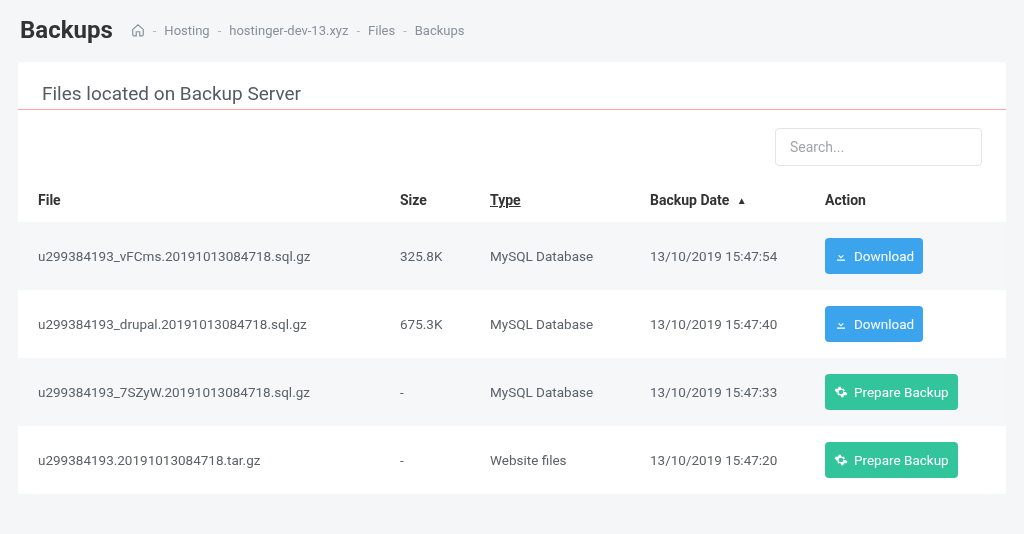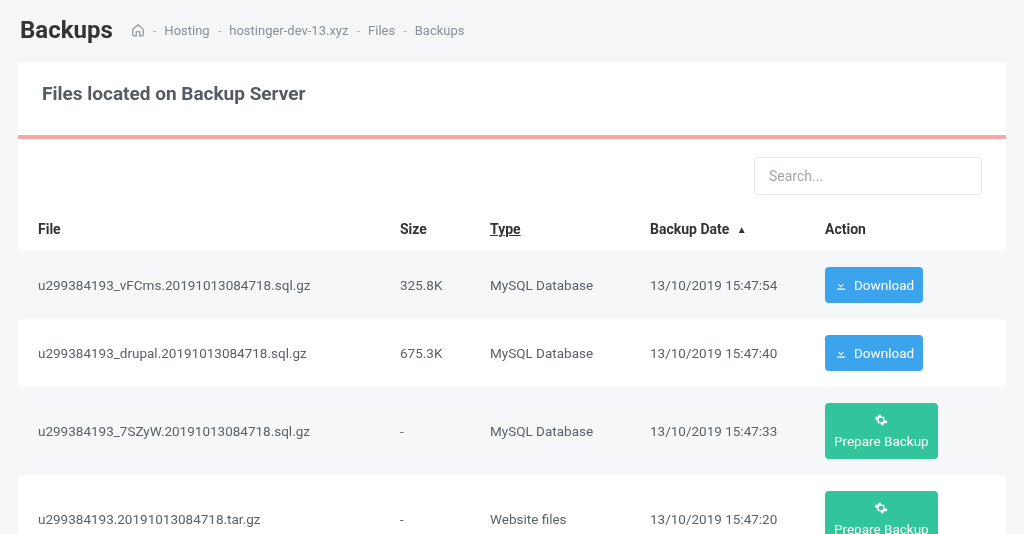--- a/index.html
+++ b/index.html
@@ -35,37 +35,37 @@
     .breadcrumb .sep { color: #b0b5bb; }
     .home-ico svg { width: 14px; height: 14px; display: block; }
     .card {
       background: #fff;
       margin: 8px 18px 0 18px;
       border-radius: 2px;
       padding: 0;
     }
     .card-title {
       font-size: 19px;
-      font-weight: 700;
+      font-weight: 400;
       color: #555b63;
-      padding: 20px 24px 30px 24px;
-      border-bottom: 4px solid #fca5a5;
+      padding: 20px 24px 4px 24px;
+      border-bottom: 1px solid #fca5a5;
     }
     .toolbar {
       display: flex;
       justify-content: flex-end;
       padding: 18px 24px 16px 24px;
     }
     .search-box {
       border: 1px solid #e1e4e8;
       border-radius: 4px;
       padding: 10px 14px;
       font-size: 14px;
       color: #8a9099;
-      width: 228px;
+      width: 207px;
       outline: none;
       font-family: inherit;
     }
     .search-box::placeholder { color: #a0a5ab; }
     table {
       width: 100%;
       border-collapse: collapse;
     }
     thead th {
       text-align: left;
@@ -105,21 +105,21 @@
       border: none;
       border-radius: 4px;
       padding: 10px 9px;
       font-size: 13.5px;
       color: #fff;
       cursor: pointer;
       font-family: inherit;
       white-space: nowrap;
     }
     .btn-blue { background: #3ba4ec; }
-    .btn-green { background: #32c49b; flex-direction: column; }
+    .btn-green { background: #32c49b; }
     .btn svg { width: 14px; height: 14px; display: block; }
   </style>
 </head>
 <body>
 
 <div class="header">
   <div class="page-title">Backups</div>
   <nav class="breadcrumb">
     <span class="home-ico">
       <svg viewBox="0 0 24 24" fill="none" stroke="#8a9099" stroke-width="2">

